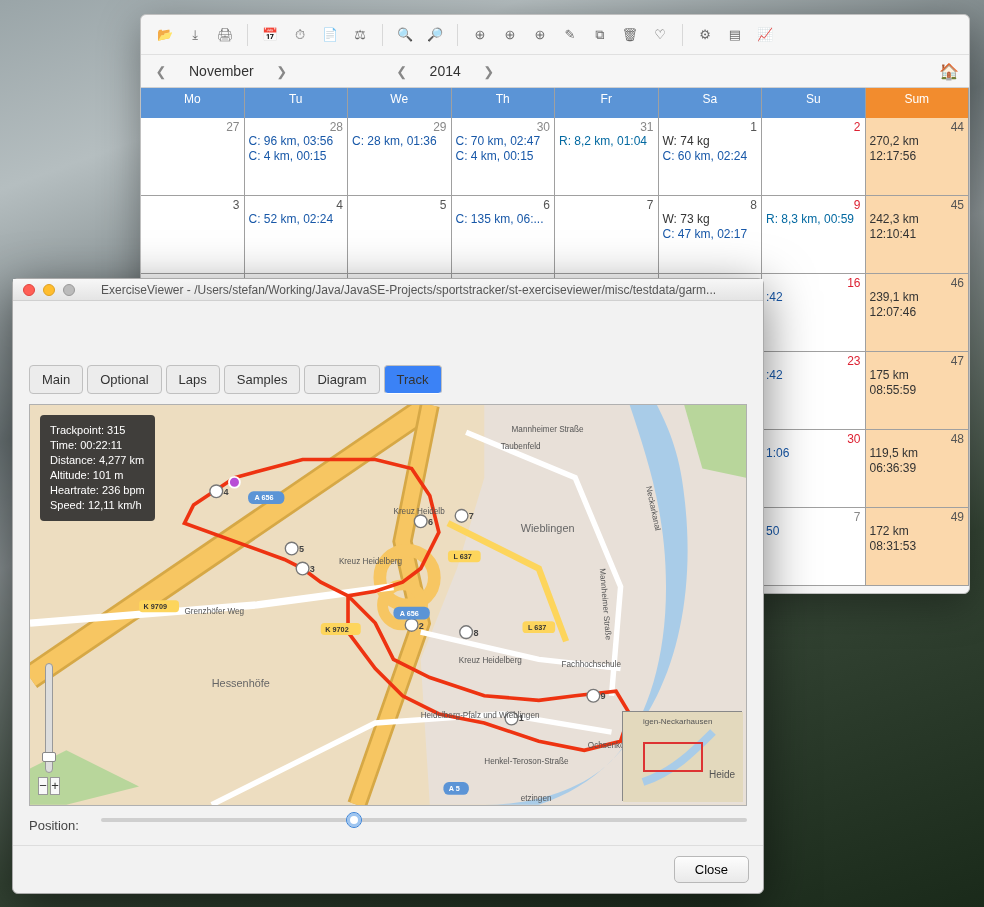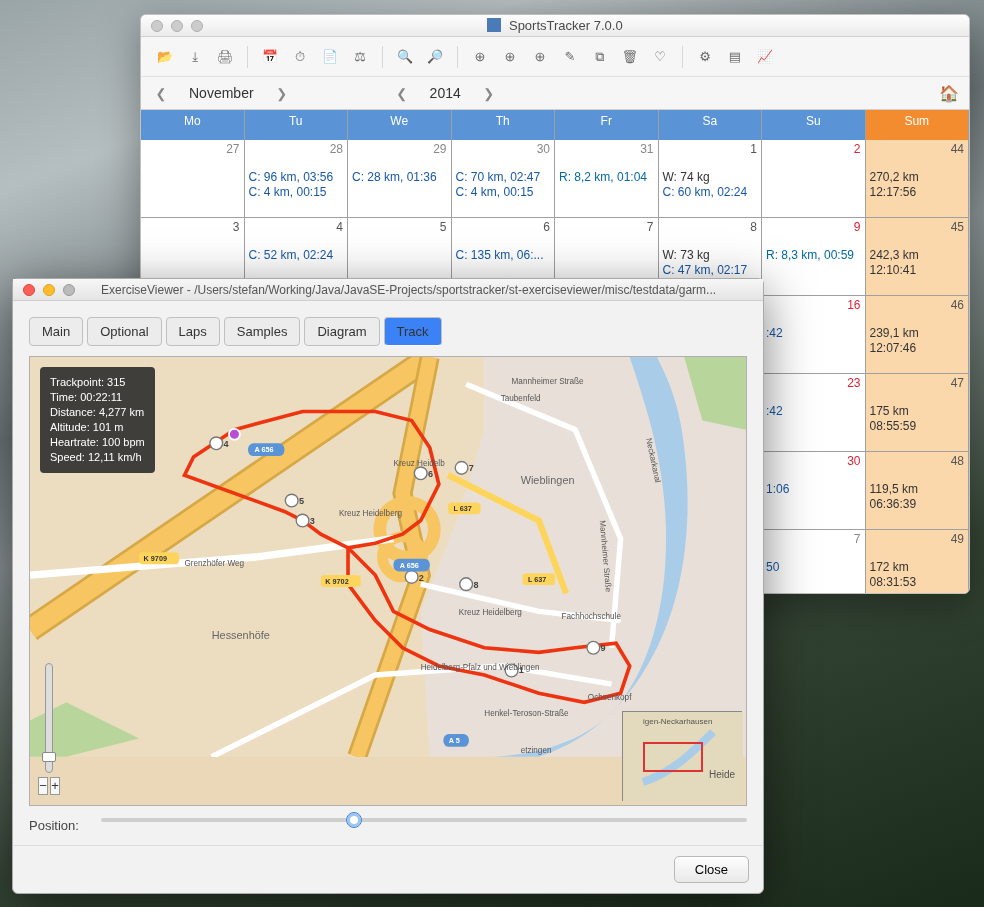--- a/index.html
+++ b/index.html
@@ -101,21 +101,21 @@
   font-size: 12px;
   overflow: hidden;
 }
 .cal-cell .daynum {
   position: absolute; top: 2px; right: 4px;
   color: #555; font-size: 12px;
 }
 .cal-cell .daynum.red { color: #d23; }
 .cal-cell .daynum.gray { color: #888; }
 .cal-cell.sum { background: #fbd8ac; }
-.entry { font-size: 12px; margin-top: 29px; line-height: 15px; white-space: nowrap; }
+.entry { font-size: 12px; margin-top: 15px; line-height: 15px; white-space: nowrap; }
 .entry + .entry { margin-top: 0; }
 .blue { color: #1858a8; }
 .red { color: #0369a1; }
 .black { color: #333; }
 
 
 .viewer {
   position: absolute;
   left: 12px; top: 278px;
   width: 752px; height: 616px;
@@ -135,20 +135,21 @@
 .tabs {
   display: flex; gap: 4px; padding: 16px 16px 0 16px;
 }
 .tab {
   padding: 6px 12px;
   background: #ececec;
   border: 1px solid #c0c0c0;
   border-radius: 4px;
   font-size: 13px; color: #333;
   cursor: pointer;
+  margin-top: 48px;
 }
 .tab.active {
   background: #3b82f6;
   border-bottom: 1px solid #fff;
 }
 
 .map-container {
   margin: 10px 16px 6px 16px;
   flex: 1;
   position: relative;
@@ -246,31 +247,20 @@
   background: linear-gradient(#fdfdfd,#e9e9e9);
   border: 1px solid #b8b8b8; border-radius: 5px;
   font-size: 13px; cursor: pointer; margin-left: 20px;
 }
 </style>
 </head>
 <body>
 <div class="desktop-bg"></div>
 
 <div class="main-window">
-  <div class="titlebar">
-    <div class="traffic">
-      <div class="tl"></div>
-      <div class="tl"></div>
-      <div class="tl"></div>
-    </div>
-    <div class="title-text">
-      <span class="title-icon"></span>
-      <span>SportsTracker 7.0.0</span>
-    </div>
-  </div>
 
   <div class="toolbar">
     <div class="tb-btn">📂</div>
     <div class="tb-btn">⤓</div>
     <div class="tb-btn">🖨</div>
     <div class="tb-sep"></div>
     <div class="tb-btn">📅</div>
     <div class="tb-btn">⏱</div>
     <div class="tb-btn">📄</div>
     <div class="tb-btn">⚖</div>
@@ -612,21 +602,21 @@
       <text class="road-label" x="627" y="180" transform="rotate(85 627 180)">Mannheimer Straße</text>
       <text class="road-label" x="614" y="378">Ochsenkopf</text>
       <text class="road-label" x="540" y="436">etzingen</text>
     </svg>
 
     <div class="tooltip">
       <div>Trackpoint: 315</div>
       <div>Time: 00:22:11</div>
       <div>Distance: 4,277 km</div>
       <div>Altitude: 101 m</div>
-      <div>Heartrate: 100 bpm</div>
+      <div>Heartrate: 236 bpm</div>
       <div>Speed: 12,11 km/h</div>
     </div>
 
     <div class="zoom-ctrl">
       <div class="zoom-slider">
         <div class="zoom-handle"></div>
       </div>
       <div class="zoom-btns">
         <div class="zoom-btn">−</div>
         <div class="zoom-btn">+</div>

